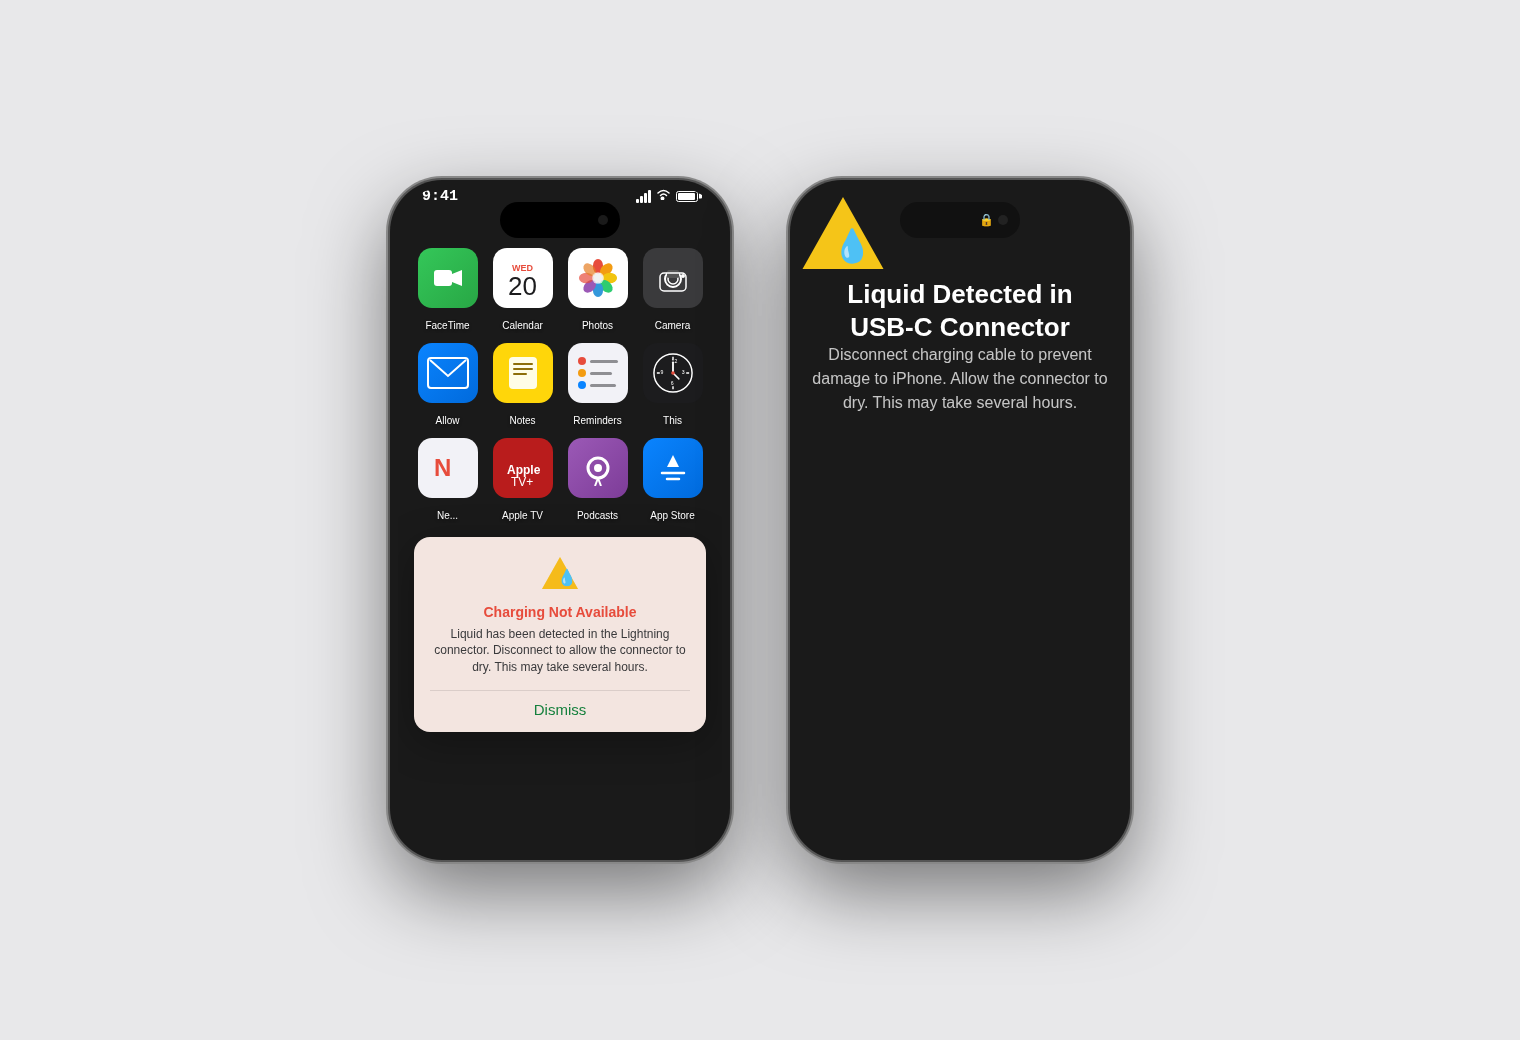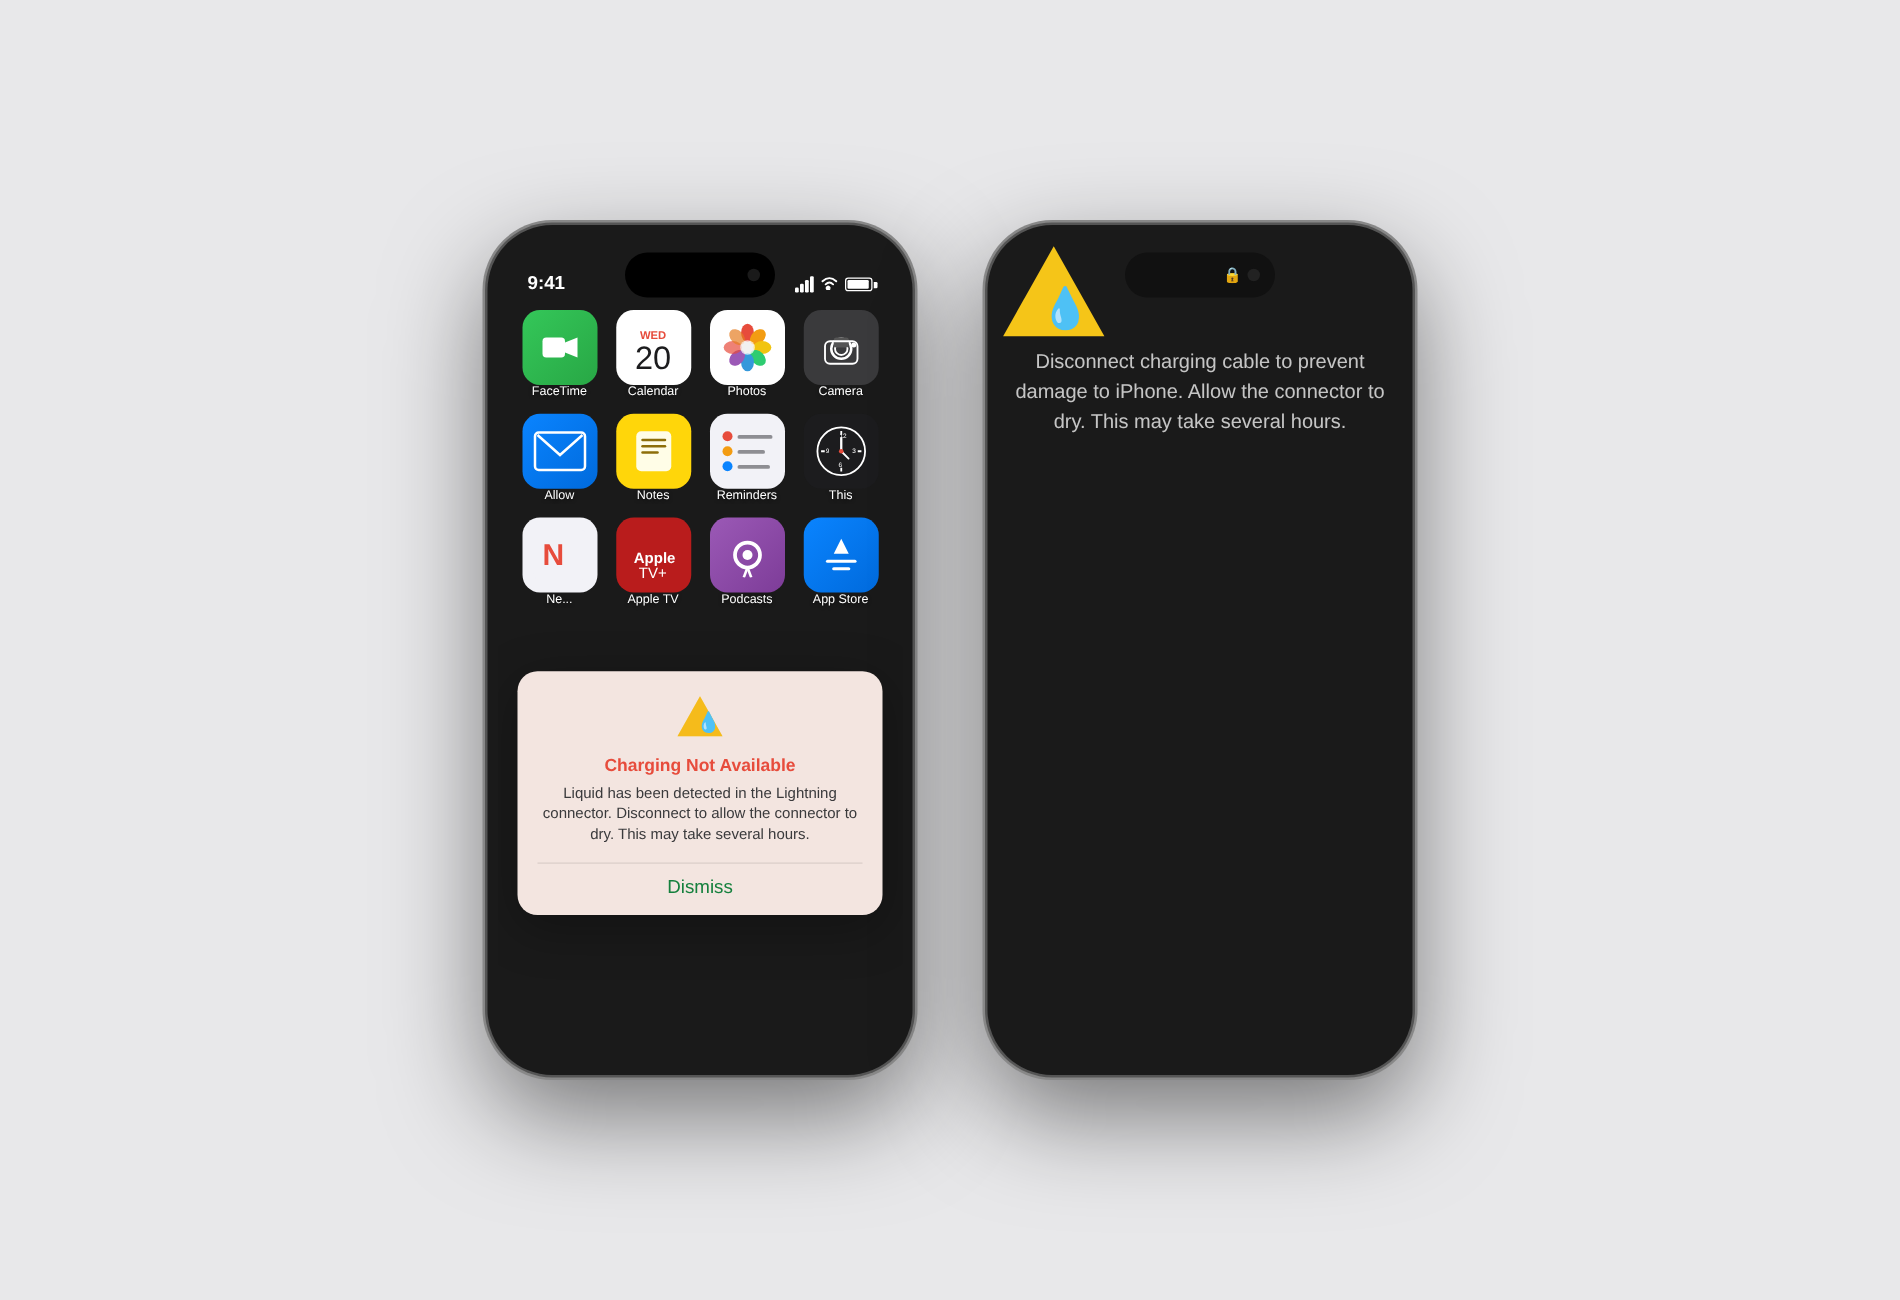--- a/index.html
+++ b/index.html
@@ -59,24 +59,25 @@
       background: #1a1a1a;
       border-radius: 50%;
     }
 
     
     .status-bar {
       position: absolute;
       top: 0; left: 0; right: 0;
       height: 55px;
       display: flex;
-      align-items: flex-end;
+      align-items: flex-start;
       padding: 0 24px 8px;
       justify-content: space-between;
       z-index: 5;
+      font-family: Liberation Mono, monospace;
     }
 
     .status-time {
       font-size: 15px;
       font-weight: 600;
       color: white;
     }
 
     .status-icons {
       display: flex;
@@ -136,21 +137,21 @@
       padding: 0 16px;
       display: grid;
       grid-template-columns: repeat(4, 1fr);
       gap: 12px 8px;
     }
 
     .app-item {
       display: flex;
       flex-direction: column;
       align-items: center;
-      gap: 0;
+      gap: 12px;
       cursor: pointer;
     }
 
     .app-icon {
       width: 60px;
       height: 60px;
       border-radius: 14px;
       display: flex;
       align-items: center;
       justify-content: center;
@@ -531,17 +532,21 @@
         <div class="camera-dot" style="background:#222"></div>
       </div>
 
       <div class="warning-triangle-large">
         <svg viewBox="0 0 100 90" width="100" height="90">
           <polygon points="50,5 95,85 5,85" fill="#f5c518"></polygon>
           <text x="38" y="72" font-size="36" fill="#1a6ec7">💧</text>
         </svg>
       </div>
 
+      <div style="text-align:center">
+        <div class="liquid-title">Liquid Detected in</div>
+        <div class="liquid-title">USB-C Connector</div>
+      </div>
 
       <div class="liquid-body">Disconnect charging cable to prevent damage to iPhone. Allow the connector to dry. This may take several hours.</div>
     </div>
   </div>
 </div>
 
 </body></html>

